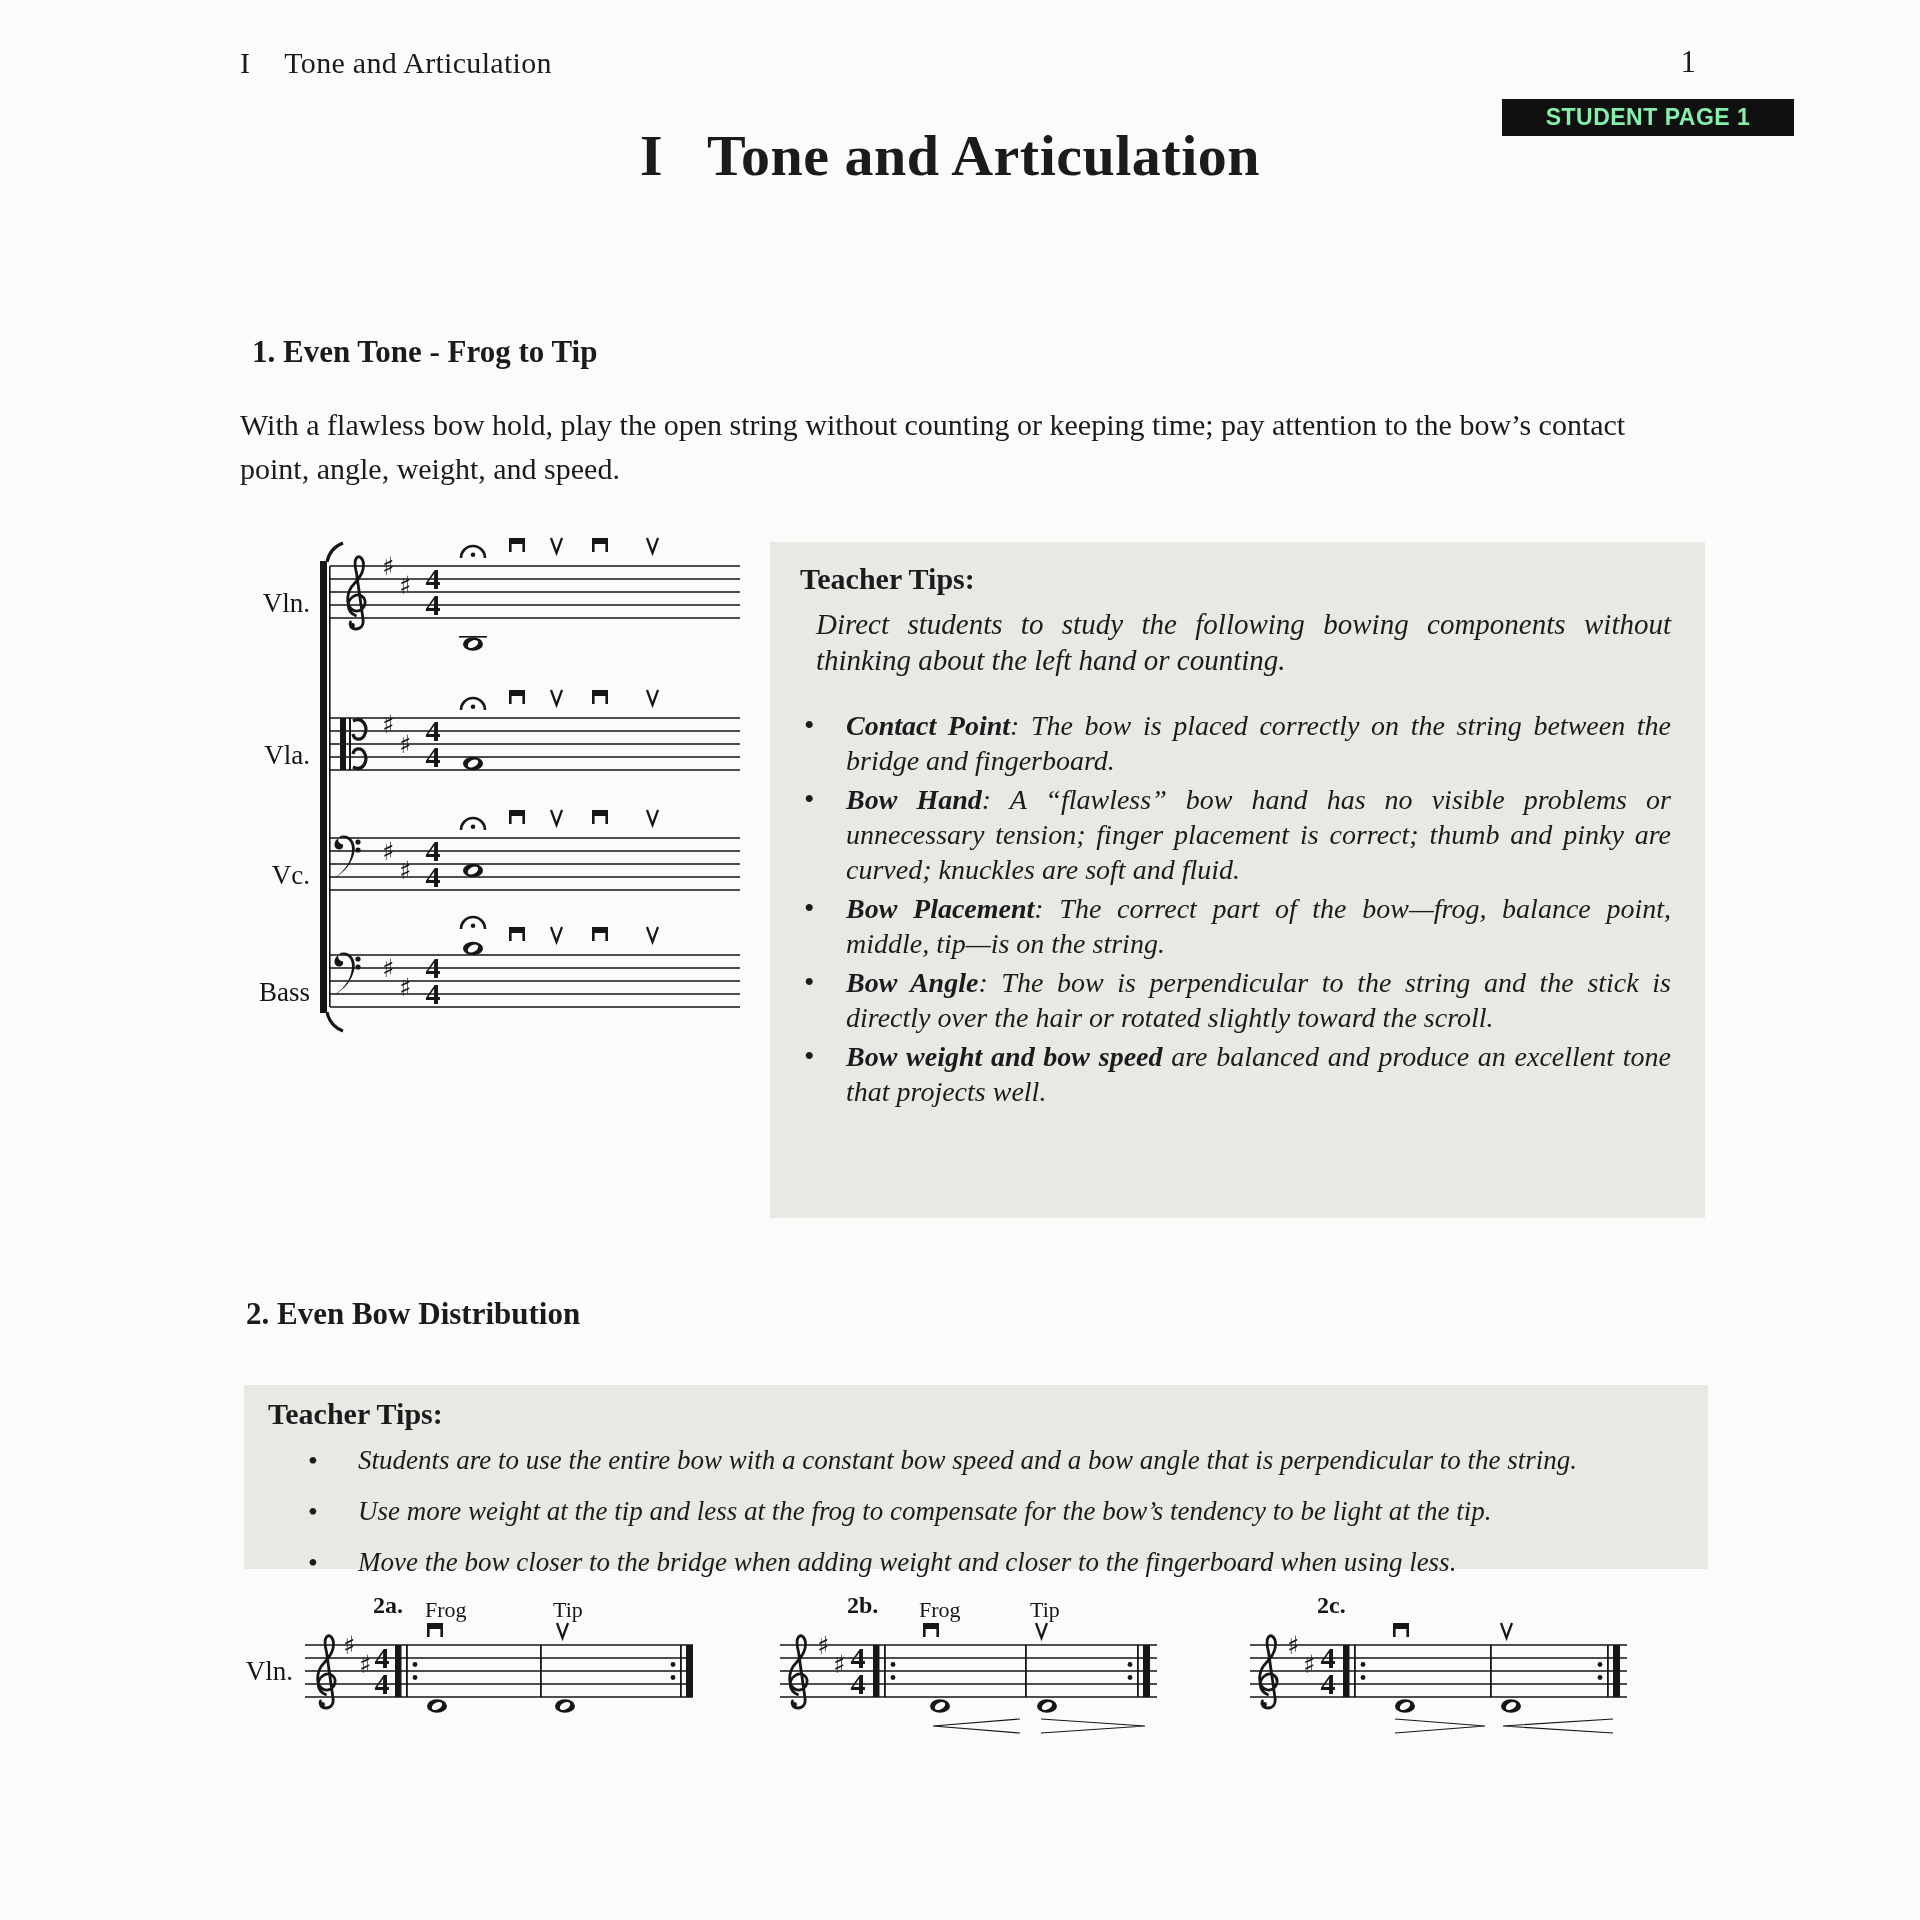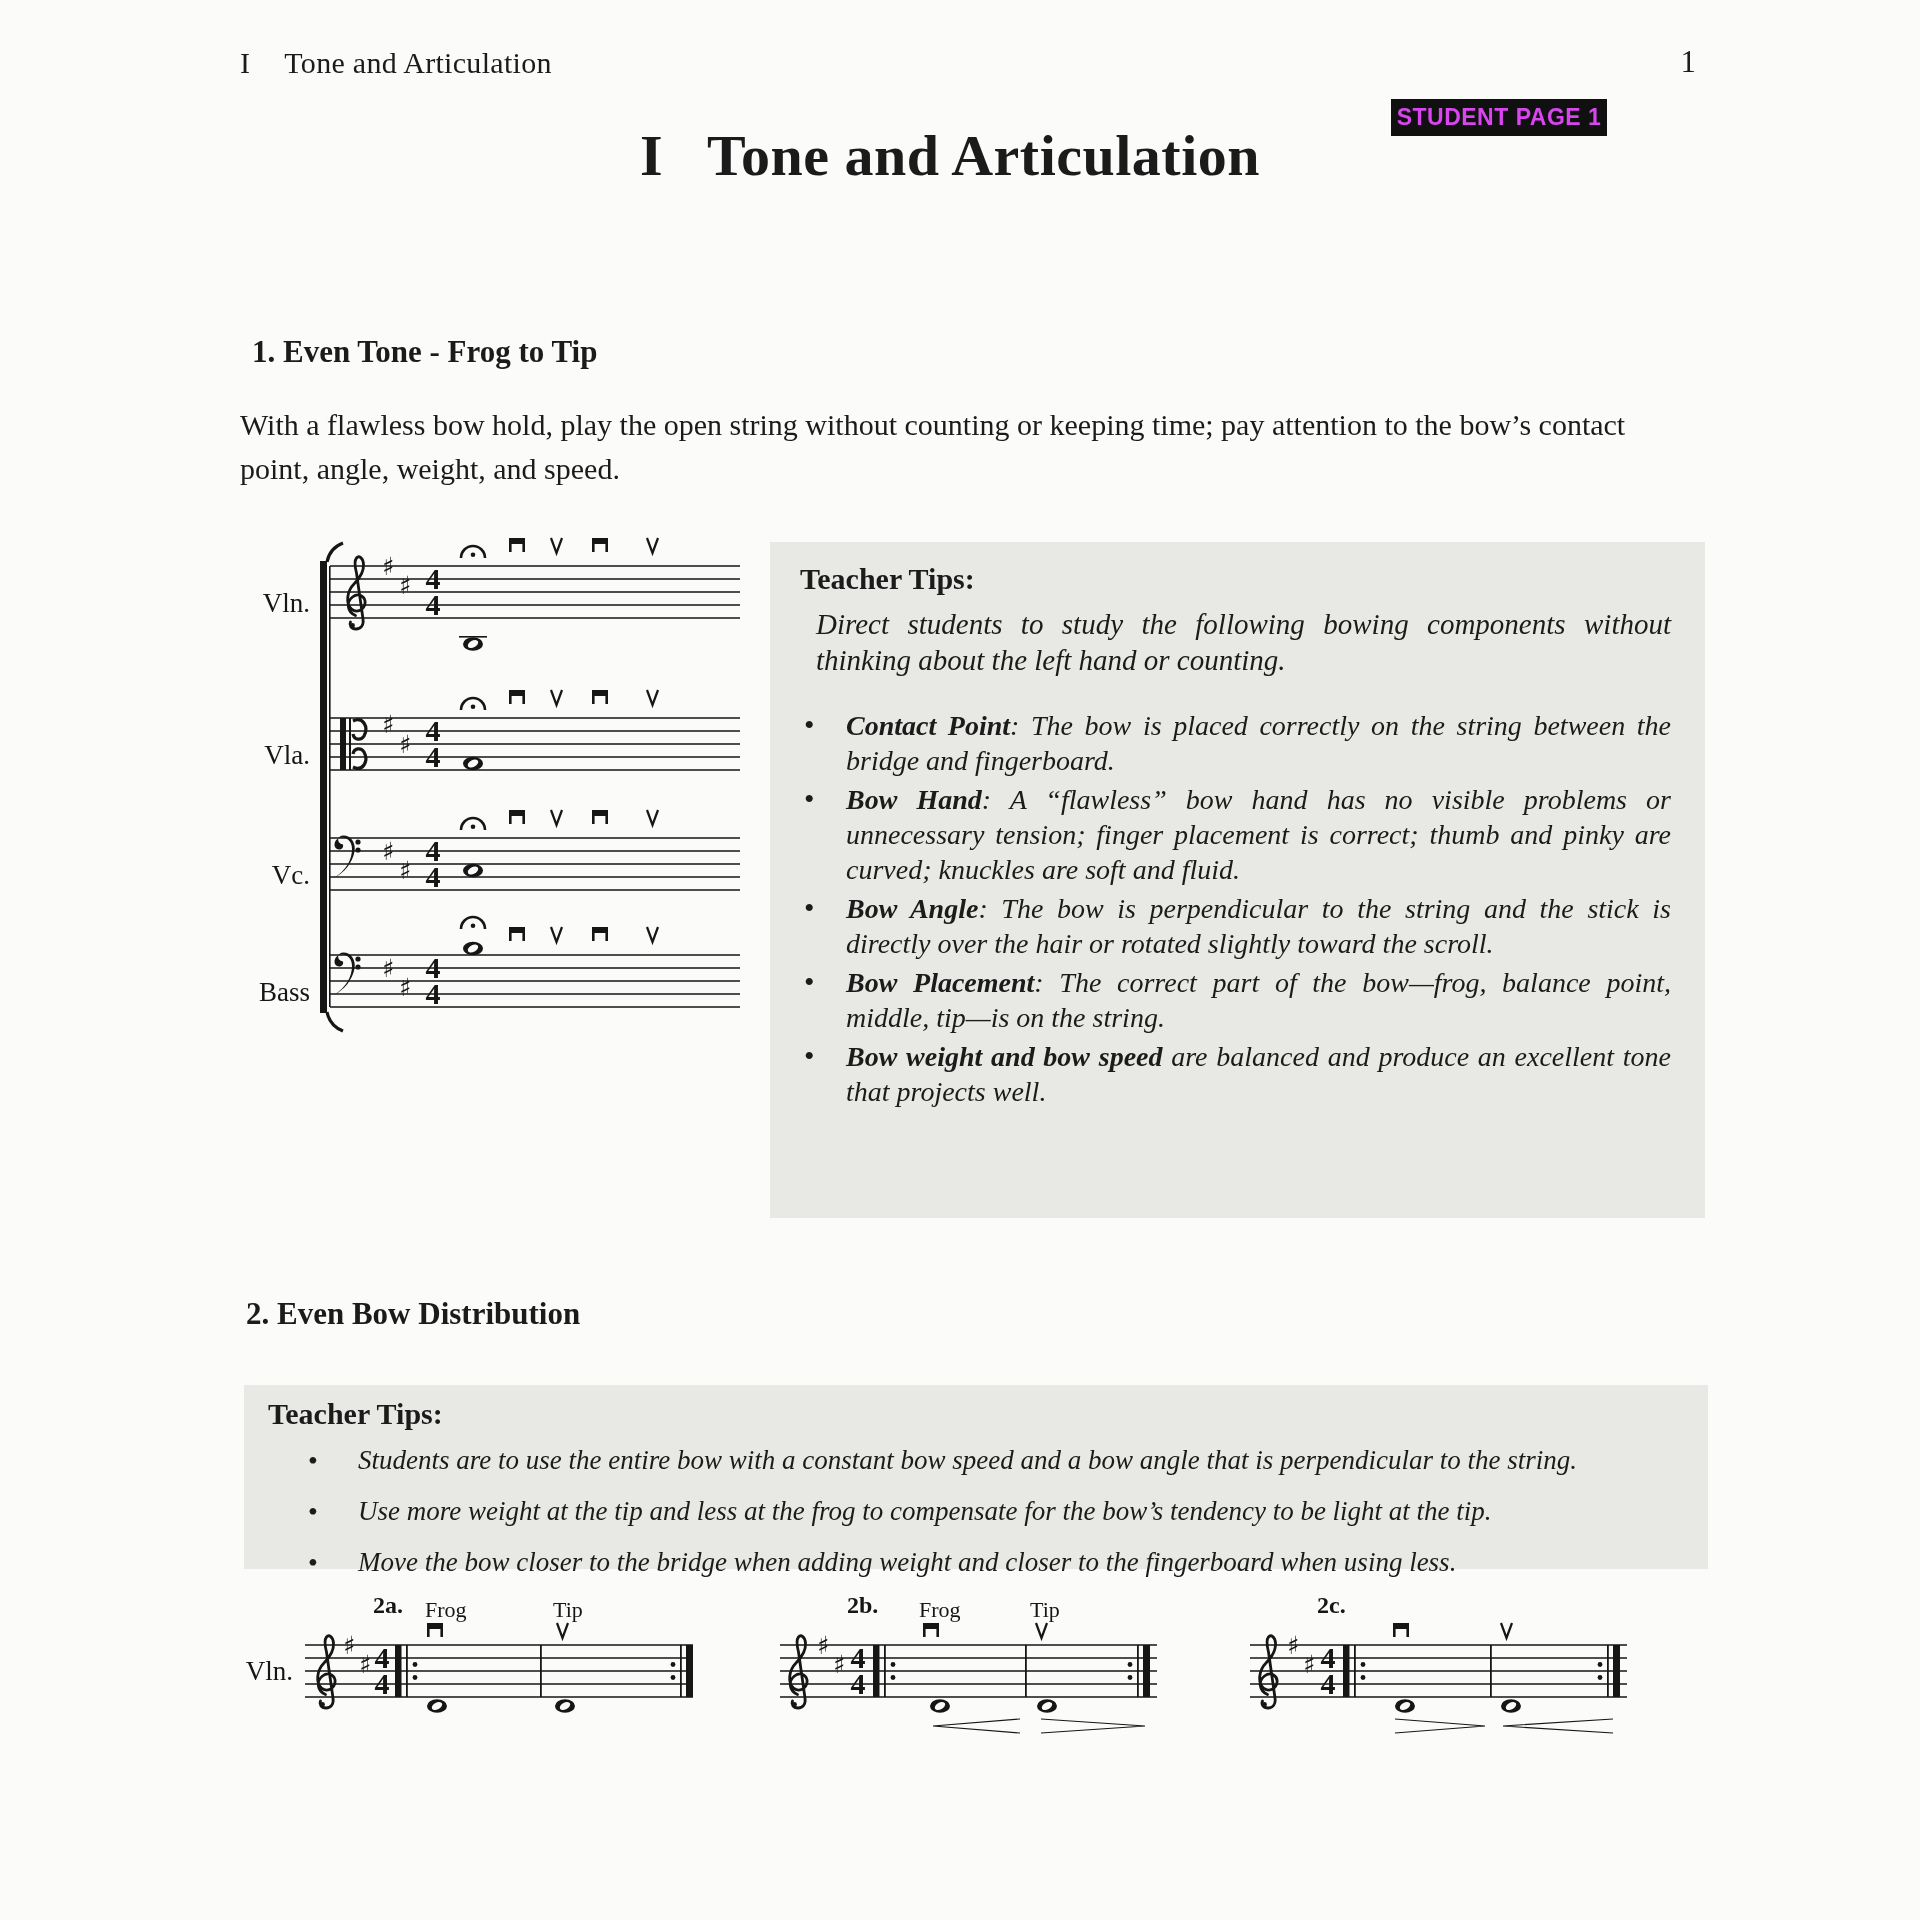--- a/index.html
+++ b/index.html
@@ -9,22 +9,22 @@
     background:#fbfbf9;
     color:#1b1b1b;
     font-family:"Liberation Serif", serif;
     overflow:hidden;
   }
   
   .runhead{position:absolute;top:46px;left:240px;font-size:30px;letter-spacing:.3px;}
   .runhead .num{margin-right:34px;}
   .pagenum{position:absolute;top:44px;left:1636px;width:60px;text-align:right;font-size:31px;}
   .badge{
-    position:absolute;top:99px;left:1391px;width:216px;height:37px;
-    background:#101010;color:#d946ef;
+    position:absolute;top:99px;left:1502px;width:292px;height:37px;
+    background:#101010;color:#86efac;
     font-family:"Liberation Sans", sans-serif;font-weight:bold;font-size:23px;
     display:flex;align-items:center;justify-content:center;letter-spacing:.5px;
   }
   
   .title{
     position:absolute;top:122px;left:200px;width:1500px;
     text-align:center;font-size:58px;font-weight:bold;letter-spacing:.5px;
   }
   .title .num{margin-right:44px;}
   
@@ -185,22 +185,22 @@
       <use href="#downbow" transform="translate(377,402)"></use>
       <use href="#upbow" transform="translate(432,402)"></use>
     </g>
   </svg>
 
   <div class="tipbox tips1">
     <p class="tip-h">Teacher Tips:</p>
     <p class="intro">Direct students to study the following bowing components without thinking about the left hand or counting.</p>
     <p class="bullet"><span class="lead">Contact Point</span><span>: The bow is placed correctly on the string between the bridge and fingerboard.</span></p>
     <p class="bullet"><span class="lead">Bow Hand</span><span>: A “flawless” bow hand has no visible problems or unnecessary tension; finger placement is correct; thumb and pinky are curved; knuckles are soft and fluid.</span></p>
+    <p class="bullet"><span class="lead">Bow Placement</span><span>: The correct part of the bow—frog, balance point, middle, tip—is on the string.</span></p>
     <p class="bullet"><span class="lead">Bow Angle</span><span>: The bow is perpendicular to the string and the stick is directly over the hair or rotated slightly toward the scroll.</span></p>
-    <p class="bullet"><span class="lead">Bow Placement</span><span>: The correct part of the bow—frog, balance point, middle, tip—is on the string.</span></p>
     <p class="bullet"><span class="lead">Bow weight and bow speed</span><span> are balanced and produce an excellent tone that projects well.</span></p>
   </div>
 
   <div class="sec2-h">2. Even Bow Distribution</div>
 
   <div class="tipbox tips2">
     <p class="tip-h">Teacher Tips:</p>
     <p class="bullet">Students are to use the entire bow with a constant bow speed and a bow angle that is perpendicular to the string.</p>
     <p class="bullet">Use more weight at the tip and less at the frog to compensate for the bow’s tendency to be light at the tip.</p>
     <p class="bullet">Move the bow closer to the bridge when adding weight and closer to the fingerboard when using less.</p>

